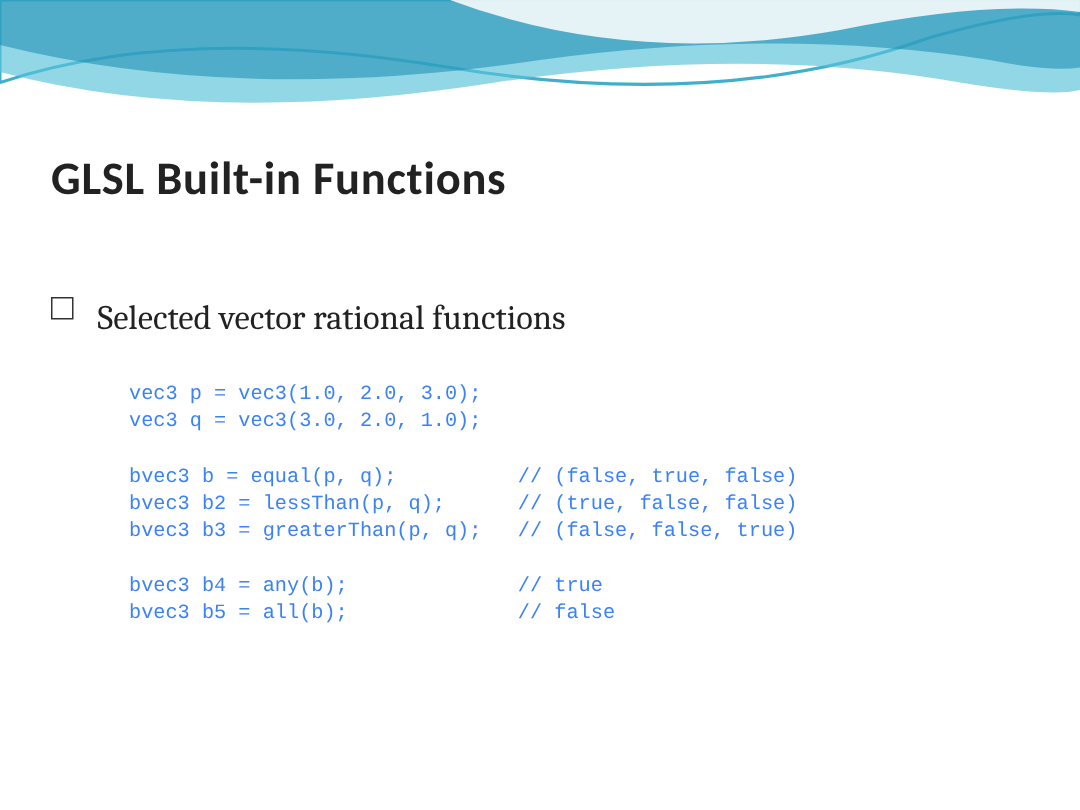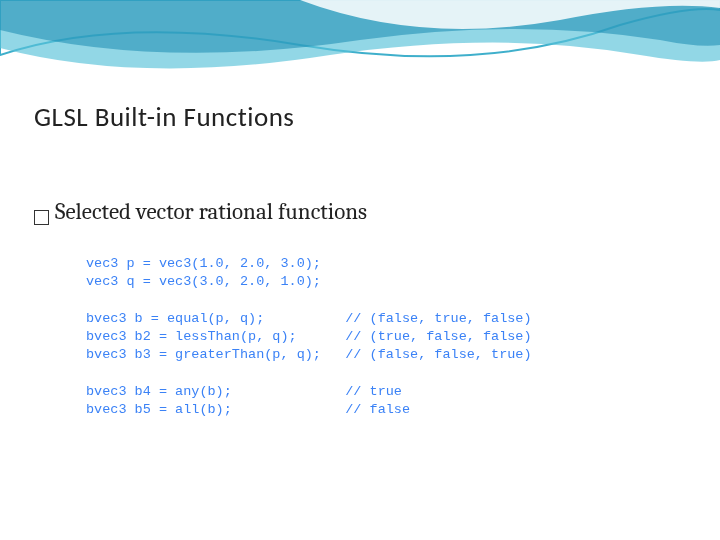--- a/index.html
+++ b/index.html
@@ -11,33 +11,33 @@
   }
   .wave-container {
     position: absolute;
     top: 0; left: 0; width: 720px; height: 120px;
     pointer-events: none;
   }
   .title {
     position: absolute;
     left: 34px;
     top: 100px;
-    font-size: 27px;
-    font-weight: 400;
+    font-size: 31px;
+    font-weight: 700;
     color: #222;
     letter-spacing: 0.5px;
     font-family: Calibri, "Segoe UI", Arial, sans-serif;
   }
   .subtitle-row {
     position: absolute;
     left: 34px;
     top: 198px;
     display: flex;
-    align-items: flex-end;
-    gap: 6px;
+    align-items: flex-start;
+    gap: 16px;
   }
   .bullet-box {
     width: 15px;
     height: 15px;
     border: 1.5px solid #333;
     display: inline-block;
   }
   .subtitle {
     font-size: 23px;
     font-family: Cambria, Georgia, serif;

